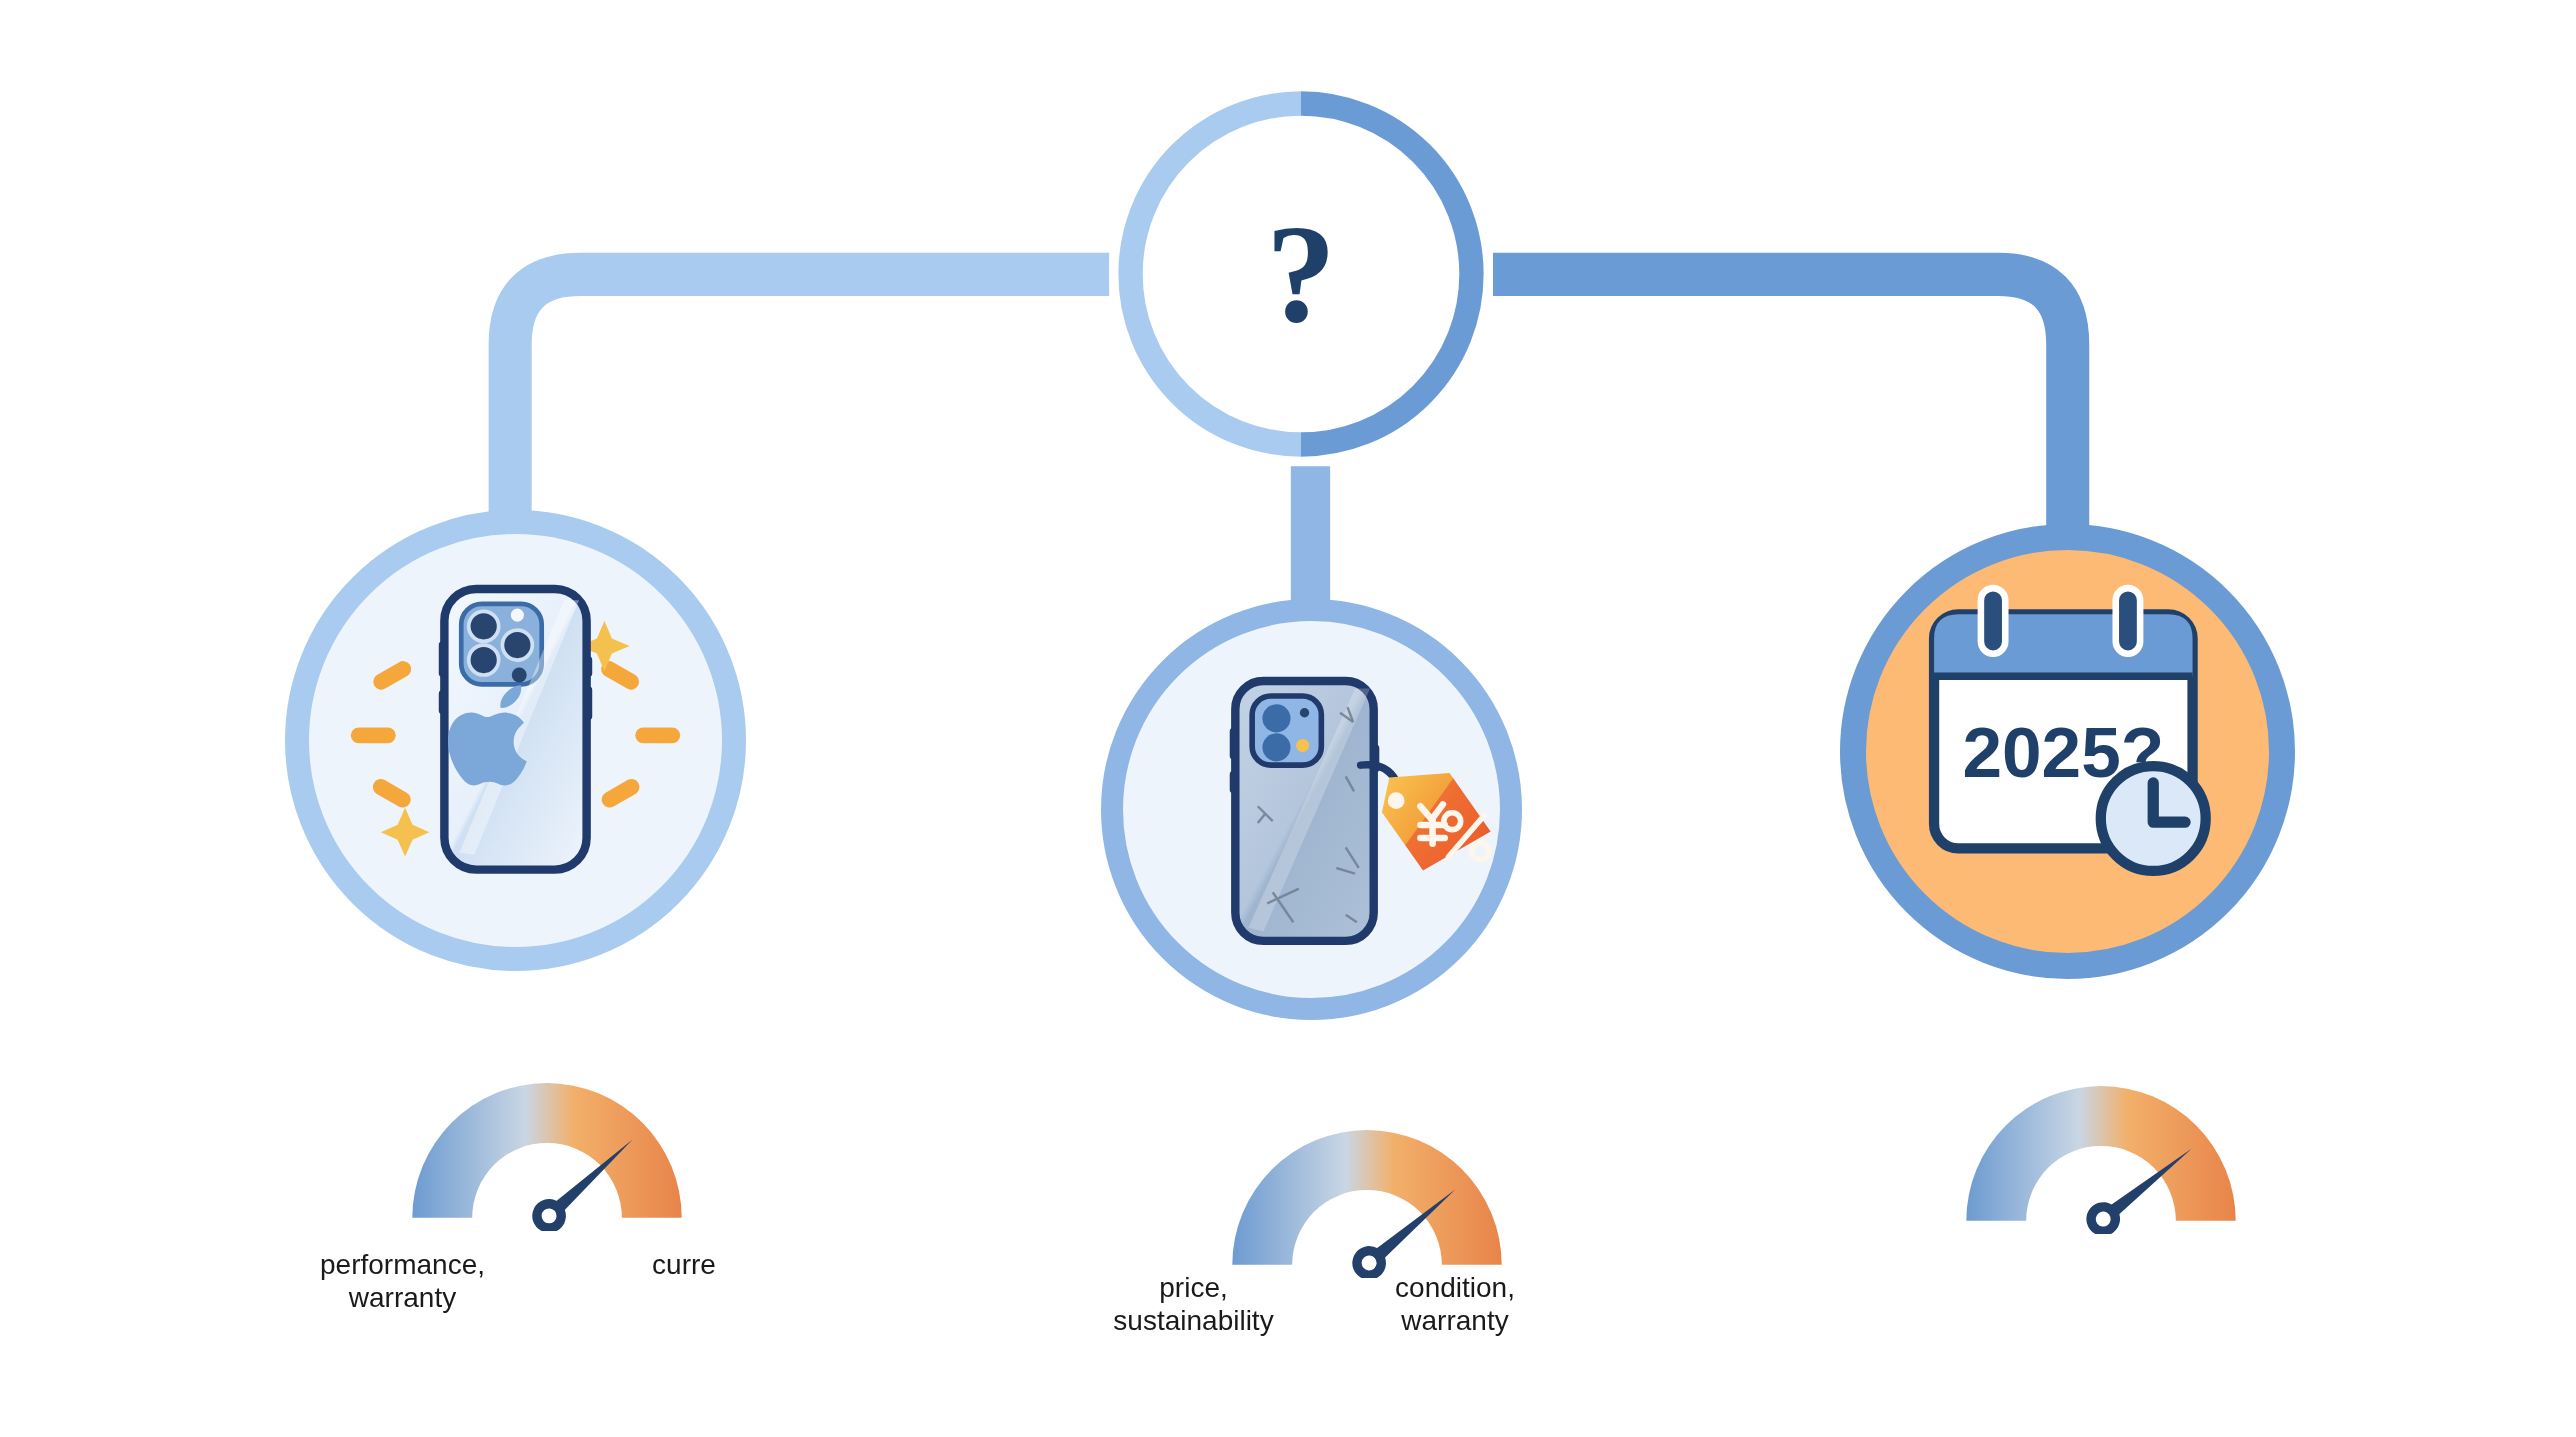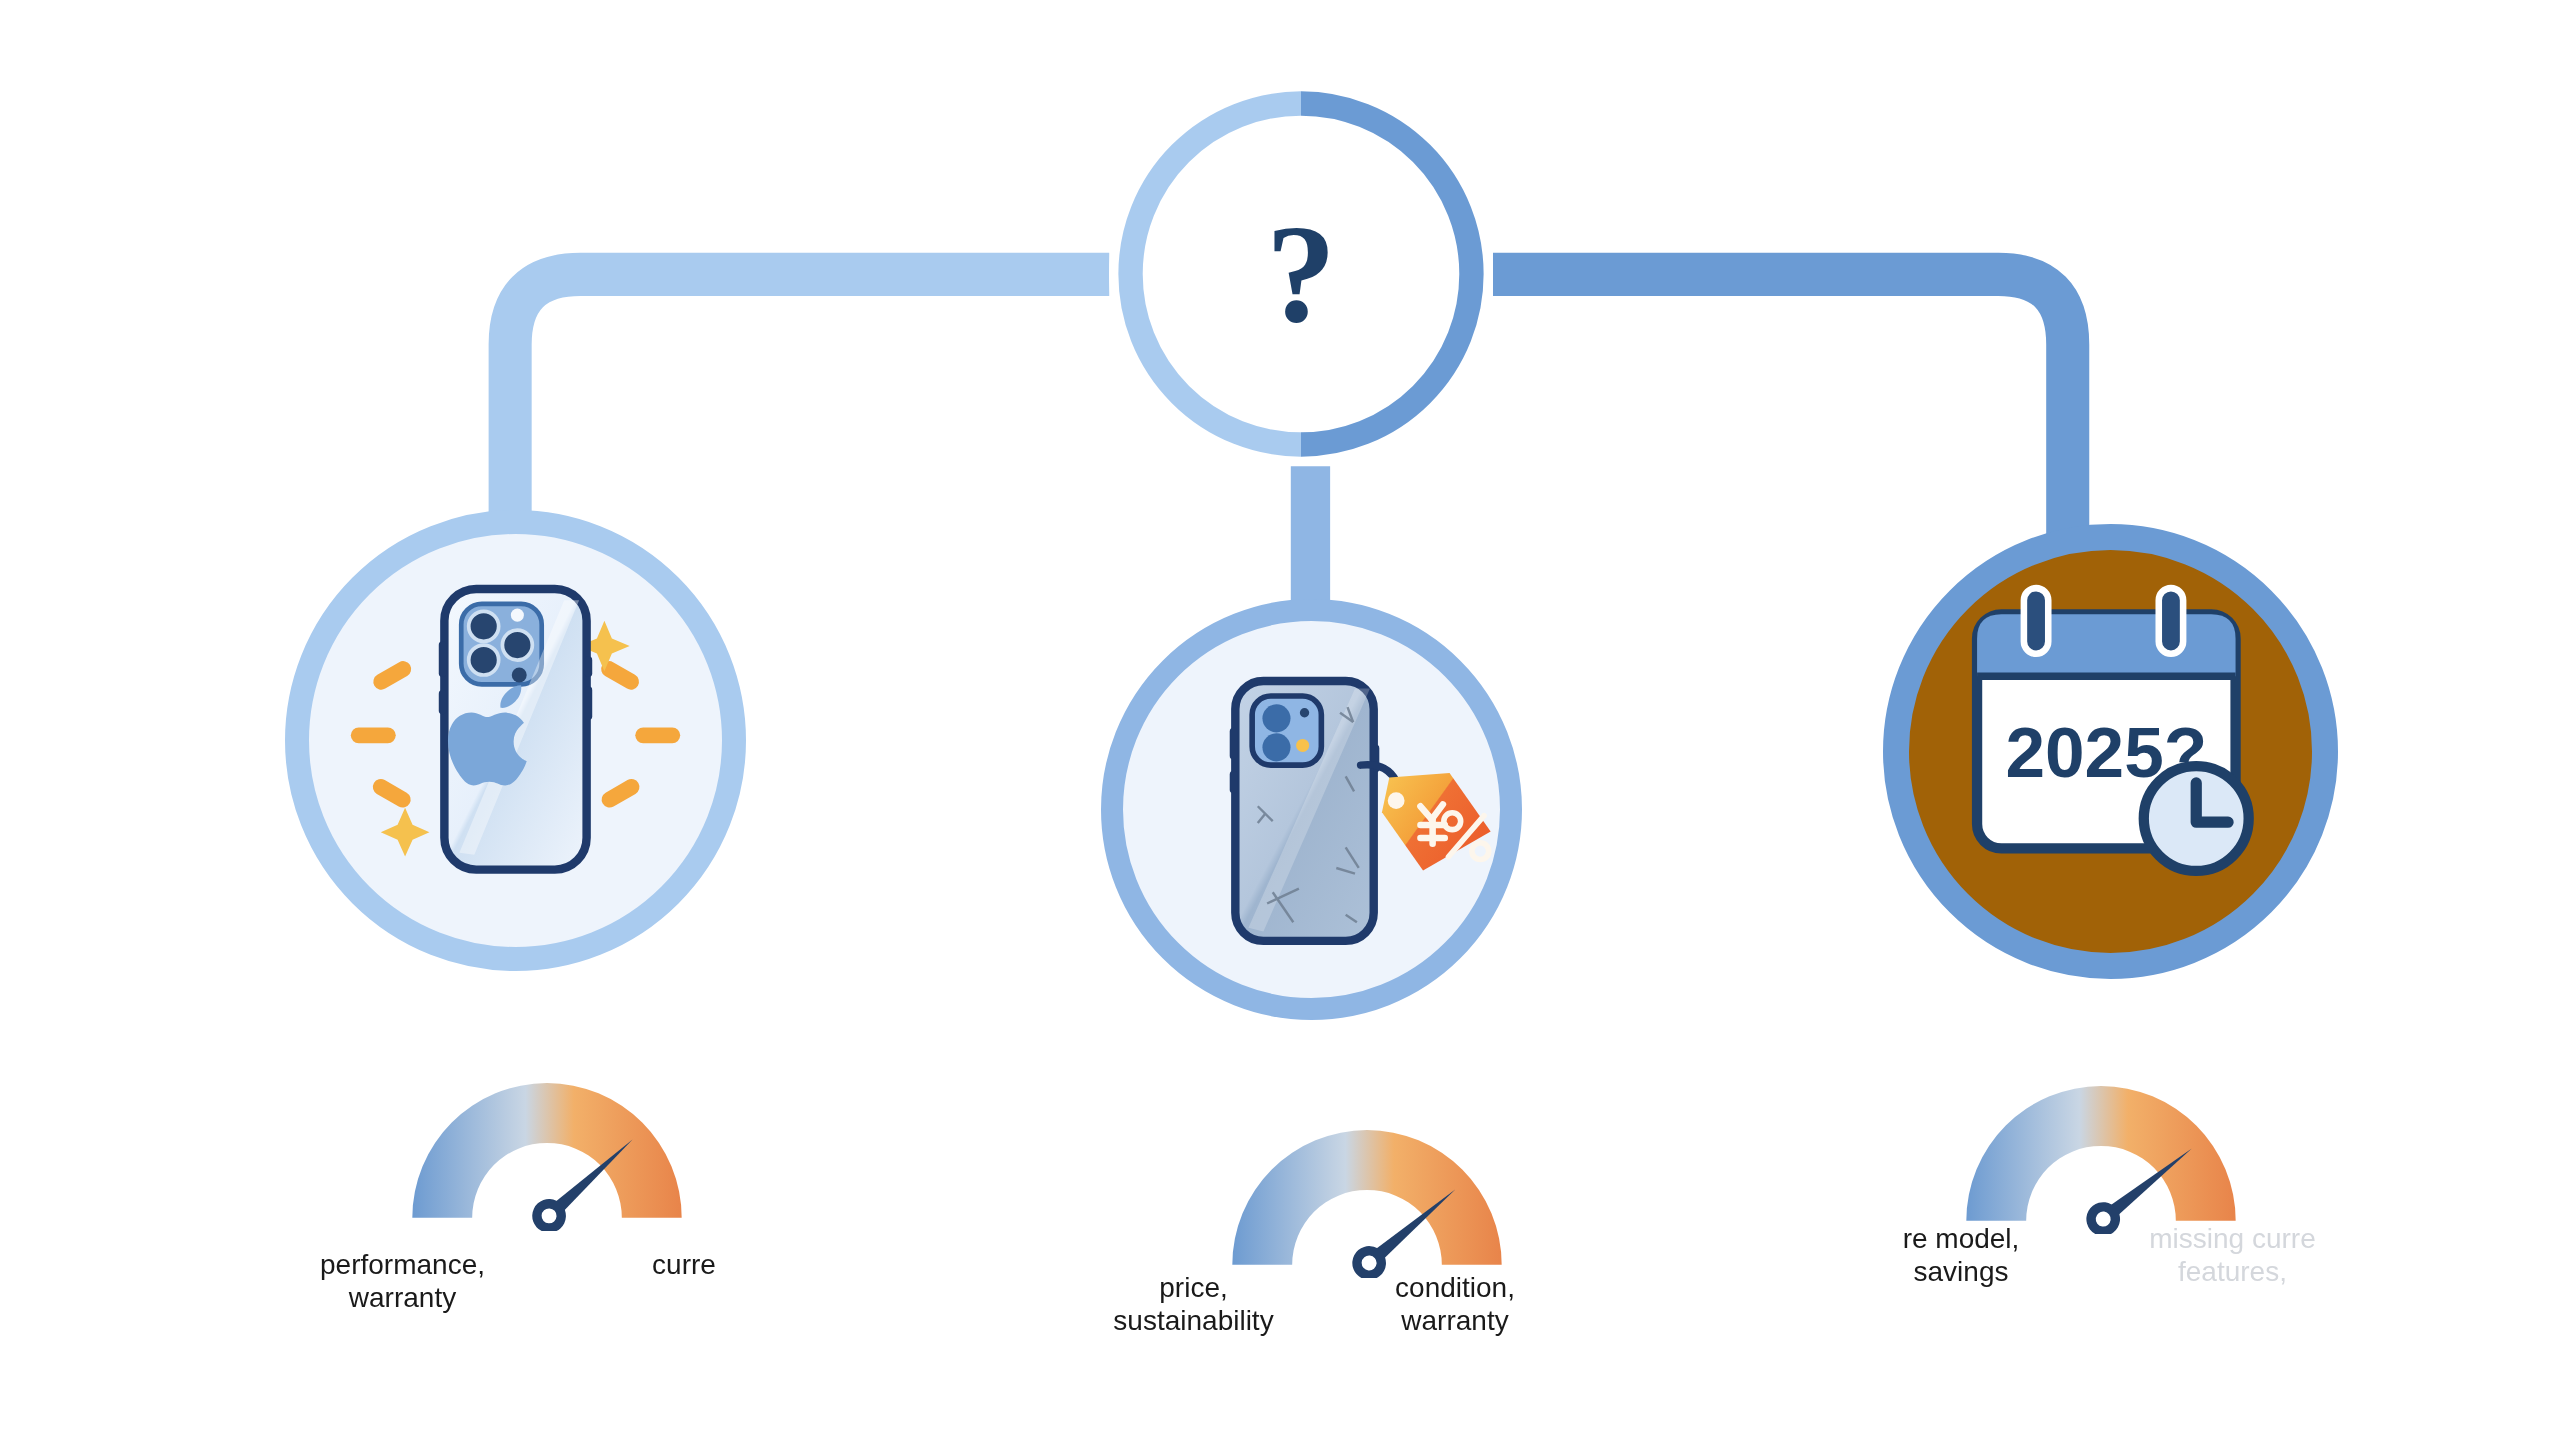--- a/index.html
+++ b/index.html
@@ -18,22 +18,22 @@
   
   .circle-node{
     position:absolute;border-radius:50%;
     display:flex;align-items:center;justify-content:center;
     box-sizing:border-box;
   }
   #node-new{left:285px;top:510px;width:461px;height:461px;
     border:24px solid #a9cbef;background:#eef4fc;}
   #node-used{left:1101px;top:599px;width:421px;height:421px;
     border:22.5px solid #8fb6e4;background:#eef4fc;}
-  #node-wait{left:1883px;top:524px;width:455px;height:455px;
-    border:26px solid #6b9bd4;background:#a16207;}
+  #node-wait{left:1840px;top:524px;width:455px;height:455px;
+    border:26px solid #6b9bd4;background:#fdba74;}
 
   #node-question{
     left:1109px;top:82px;width:384px;height:384px;
     border-radius:50%;background:#ffffff;
     display:flex;align-items:center;justify-content:center;
   }
   #q-ring{position:absolute;left:0;top:0;width:384px;height:384px;}
   .qmark{
     position:relative;z-index:3;
     font-size:140px;font-weight:700;color:#1f4068;
@@ -267,21 +267,15 @@
   </div>
 
   <svg class="gauge" id="gauge-wait" viewBox="0 0 340 190">
     <path d="M 26 176 A 144 144 0 0 1 314 176 L 250 176 A 80 80 0 0 0 90 176 Z" fill="url(#gaugeGrad)"></path>
     <g transform="rotate(52 170 176)">
       <path d="M170 176 L163 162 L169 52 L177 162 Z" fill="#23406a"></path>
       <circle cx="170" cy="173" r="18" fill="#23406a"></circle>
       <circle cx="170" cy="173" r="8" fill="#ffffff"></circle>
     </g>
   </svg>
-  <div class="labels" id="labels-wait">
-    <div class="lbl left">re model,
-savings</div>
-    <div class="lbl right faded">missing curre
-features,</div>
-  </div>
 
 </div>
 
 
 </body></html>

